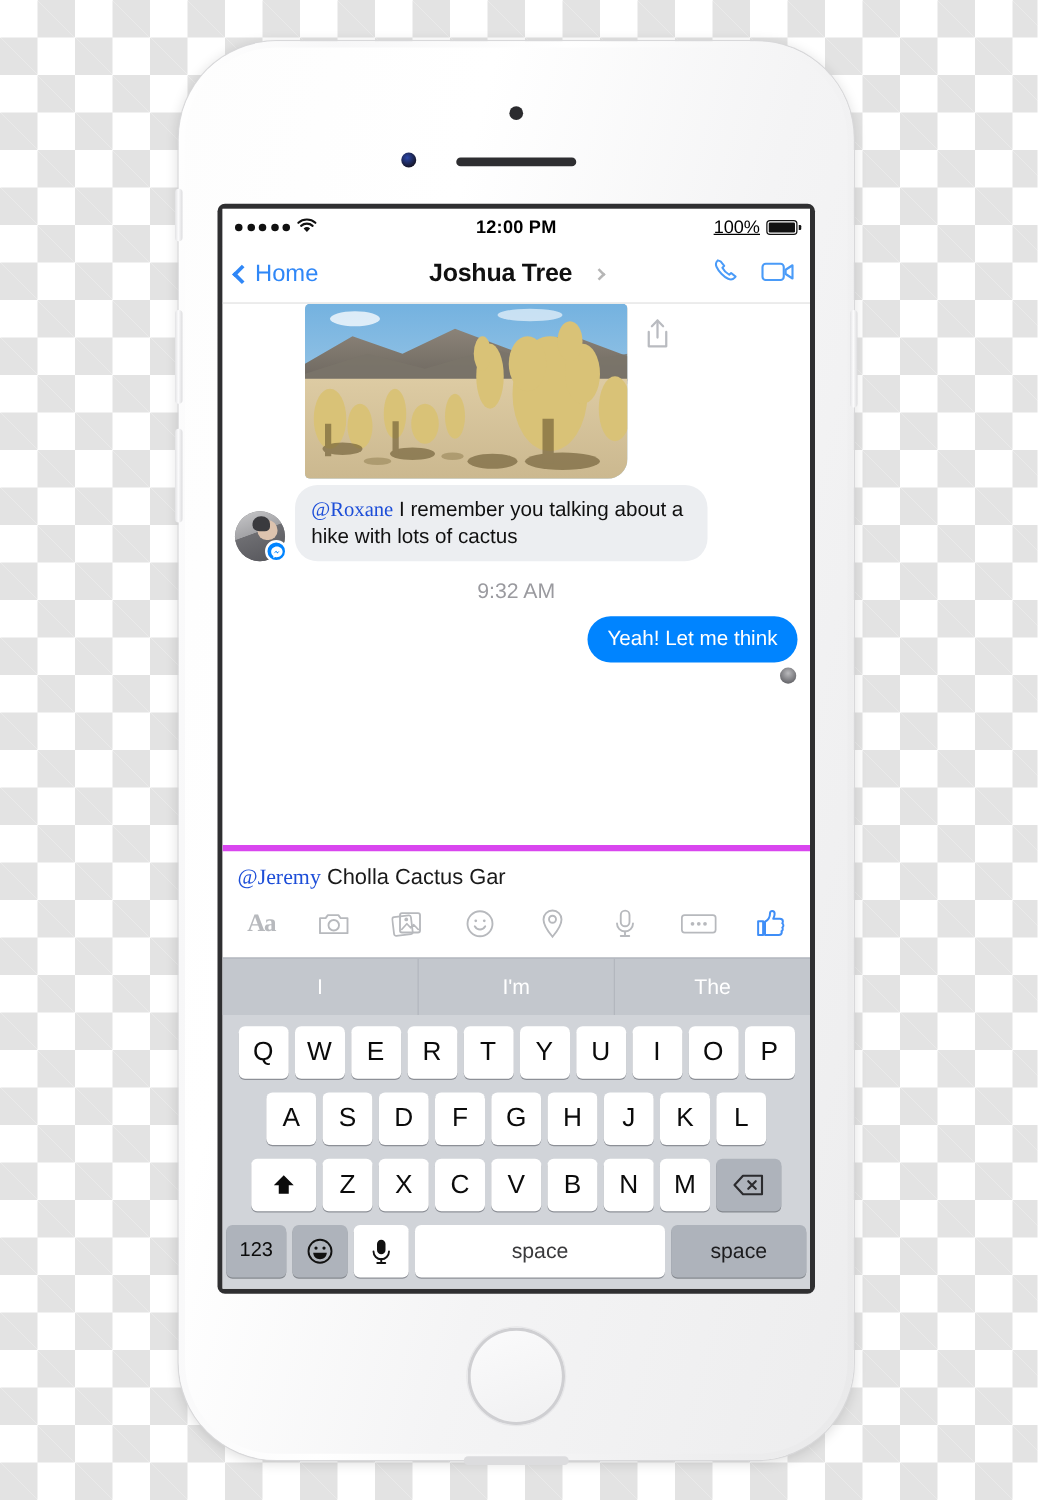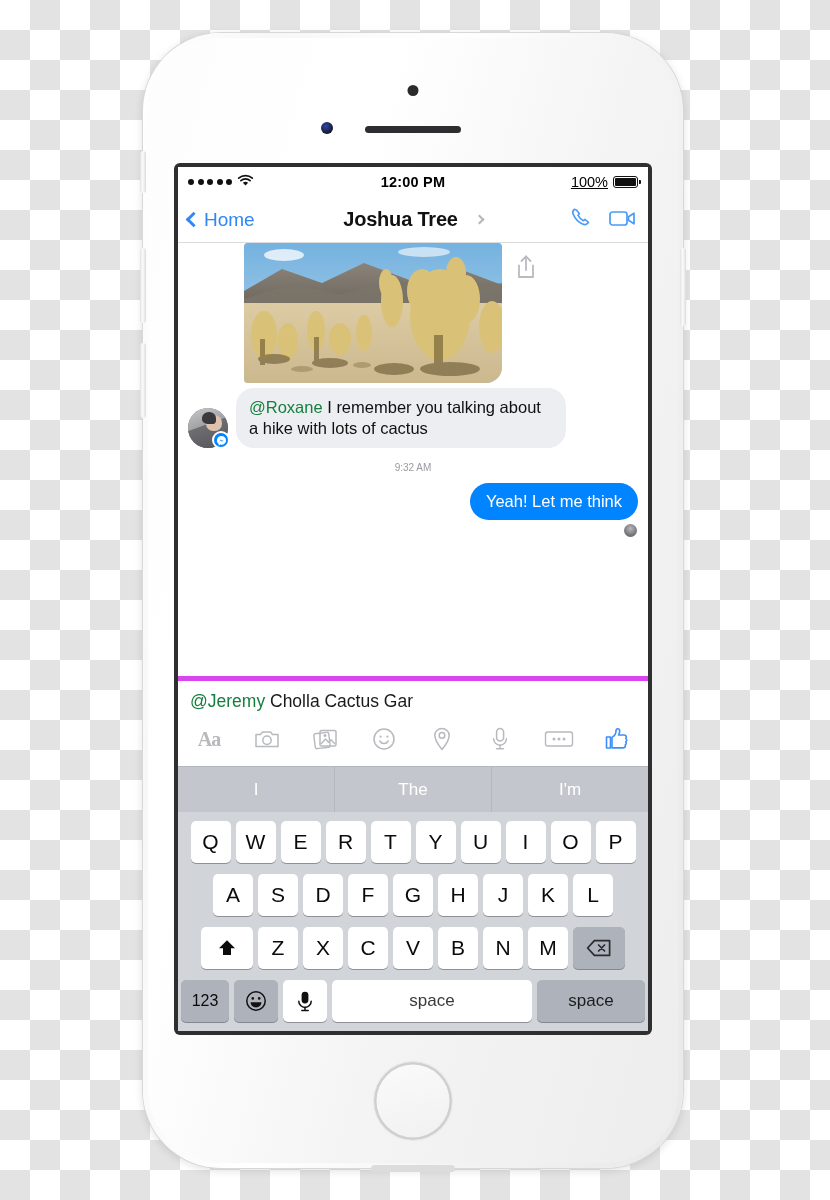--- a/index.html
+++ b/index.html
@@ -149,23 +149,23 @@
     background: #0084ff; border: 2px solid #fff;
     display: flex; align-items: center; justify-content: center;
   }
   .bubble-in {
     background: #eceef1; color: #111;
     border-radius: 18px;
     padding: 9px 13px;
     font-size: 16.5px; line-height: 1.28;
     max-width: 330px;
   }
-  .mention { color: #15803d; }
-
-  .timestamp { text-align: center; color: #9a9a9f; font-size: 10px; margin-top: 14px; }
+  .mention { color: #1d4ed8; font-family: Liberation Serif, serif; }
+
+  .timestamp { text-align: center; color: #9a9a9f; font-size: 17px; margin-top: 14px; }
 
   .msg-row-out { display: flex; justify-content: flex-end; margin-top: 10px; }
   .bubble-out {
     background: #0084ff; color: #fff;
     border-radius: 20px;
     padding: 9px 16px;
     font-size: 16.5px;
   }
   .receipt-row { display: flex; justify-content: flex-end; margin-top: 4px; padding-right: 1px; }
   .receipt {
@@ -431,22 +431,22 @@
             <path d="M2.5 11h4v11h-4z" fill="none" stroke="#3f8ef7" stroke-width="1.6" stroke-linejoin="round"></path>
             <path d="M8 11.4c2.4-1.2 4-3.9 4-6.6 0-1.2.7-2 1.8-2 1 0 1.9.8 1.9 2.2 0 1.3-.5 2.8-1.1 4h5.3c1.4 0 2.4 1 2.4 2.2 0 .6-.2 1-.5 1.4.6.4.9 1 .9 1.7 0 .7-.3 1.3-.9 1.7.3.4.4.8.4 1.3 0 .7-.4 1.3-1 1.6.1.3.2.6.2.9 0 1.2-1 2.1-2.4 2.1H8z" fill="none" stroke="#3f8ef7" stroke-width="1.6" stroke-linejoin="round"></path>
           </svg>
         </div>
       </div>
     </div>
 
     <div class="keyboard">
       <div class="predict">
         <div>I</div>
+        <div>I'm</div>
         <div>The</div>
-        <div>I'm</div>
       </div>
 
       <div class="kb-rows">
         <div class="kb-row r1">
           <div class="key">Q</div>
           <div class="key">W</div>
           <div class="key">E</div>
           <div class="key">R</div>
           <div class="key">T</div>
           <div class="key">Y</div>

